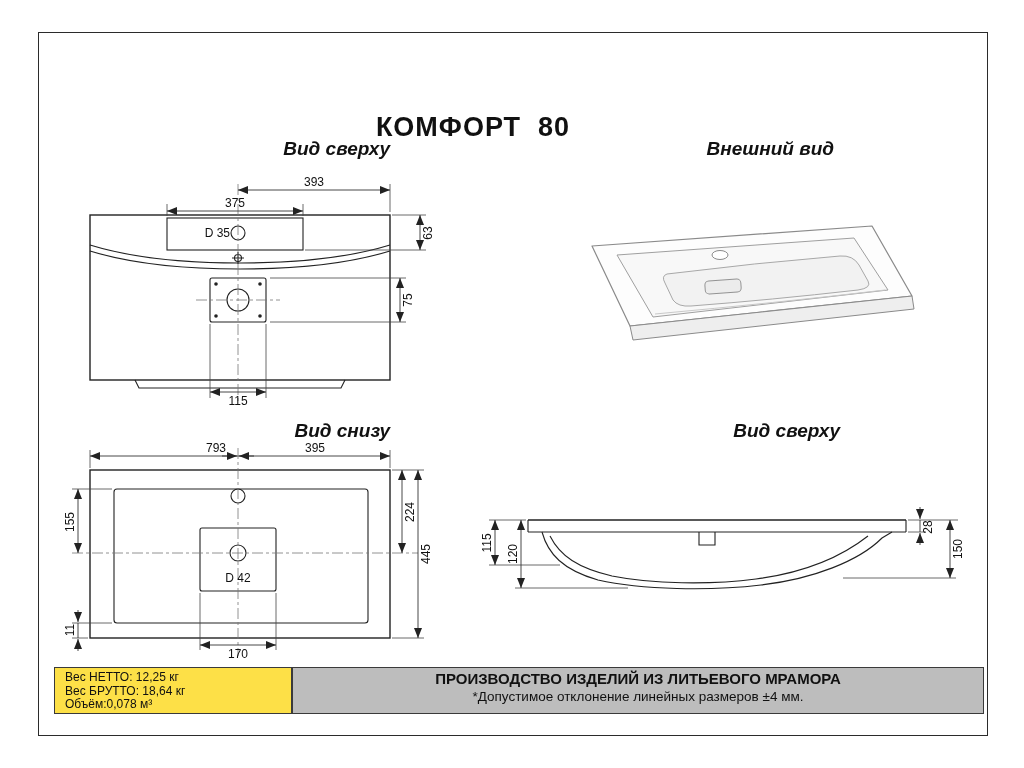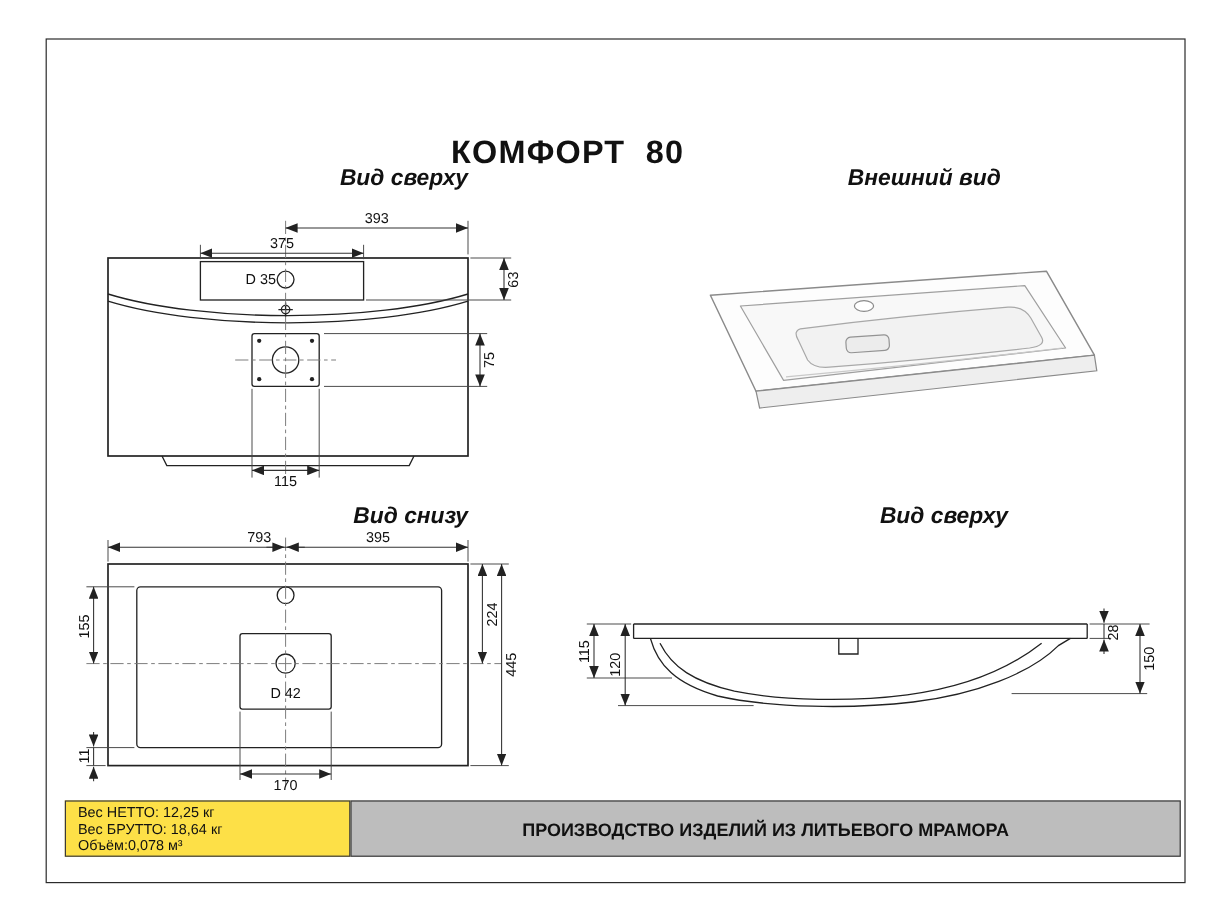--- a/index.html
+++ b/index.html
@@ -11,21 +11,21 @@
   
   .draw rect,.draw circle,.draw path,.draw ellipse{fill:none;stroke:#222;stroke-width:1.1;}
   .draw .thick{stroke-width:1.4;}
   .draw .dot{fill:#222;stroke:none;}
   .cl path{fill:none;stroke:#777;stroke-width:.8;stroke-dasharray:11 3 3 3;}
   .ext path{fill:none;stroke:#444;stroke-width:.8;}
   .dim path{fill:none;stroke:#333;stroke-width:.9;}
   svg text{font-family:"Liberation Sans",sans-serif;font-size:12px;fill:#111;}
   
   #weights-box{left:54px;top:667px;width:238px;height:47px;border:1px solid #3a3a3a;box-sizing:border-box;padding:3px 10px;font-size:12px;line-height:13.5px;background:#fde047;}
-  #production-bar{left:292px;top:667px;width:692px;height:47px;border:1px solid #3a3a3a;box-sizing:border-box;background:#bdbdbd;text-align:center;padding-top:16px;}
+  #production-bar{left:292px;top:667px;width:692px;height:47px;border:1px solid #3a3a3a;box-sizing:border-box;background:#bdbdbd;text-align:center;padding-top:2px;}
   #production-bar .l1{font-size:15px;font-weight:bold;}
   #production-bar .l2{font-size:13.5px;margin-top:2px;}
 </style>
 </head>
 <body>
 
 <div id="page">
 
   <div id="frame" class="abs"></div>
 
@@ -186,15 +186,16 @@
   </svg>
 
   <div id="weights-box" class="abs">
     <div>Вес НЕТТО: 12,25 кг</div>
     <div>Вес БРУТТО: 18,64 кг</div>
     <div>Объём:0,078 м³</div>
   </div>
 
   <div id="production-bar" class="abs">
     <div class="l1">ПРОИЗВОДСТВО ИЗДЕЛИЙ ИЗ ЛИТЬЕВОГО МРАМОРА</div>
+    <div class="l2">*Допустимое отклонение линейных размеров ±4 мм.</div>
   </div>
 
 </div>
 
 </body></html>

